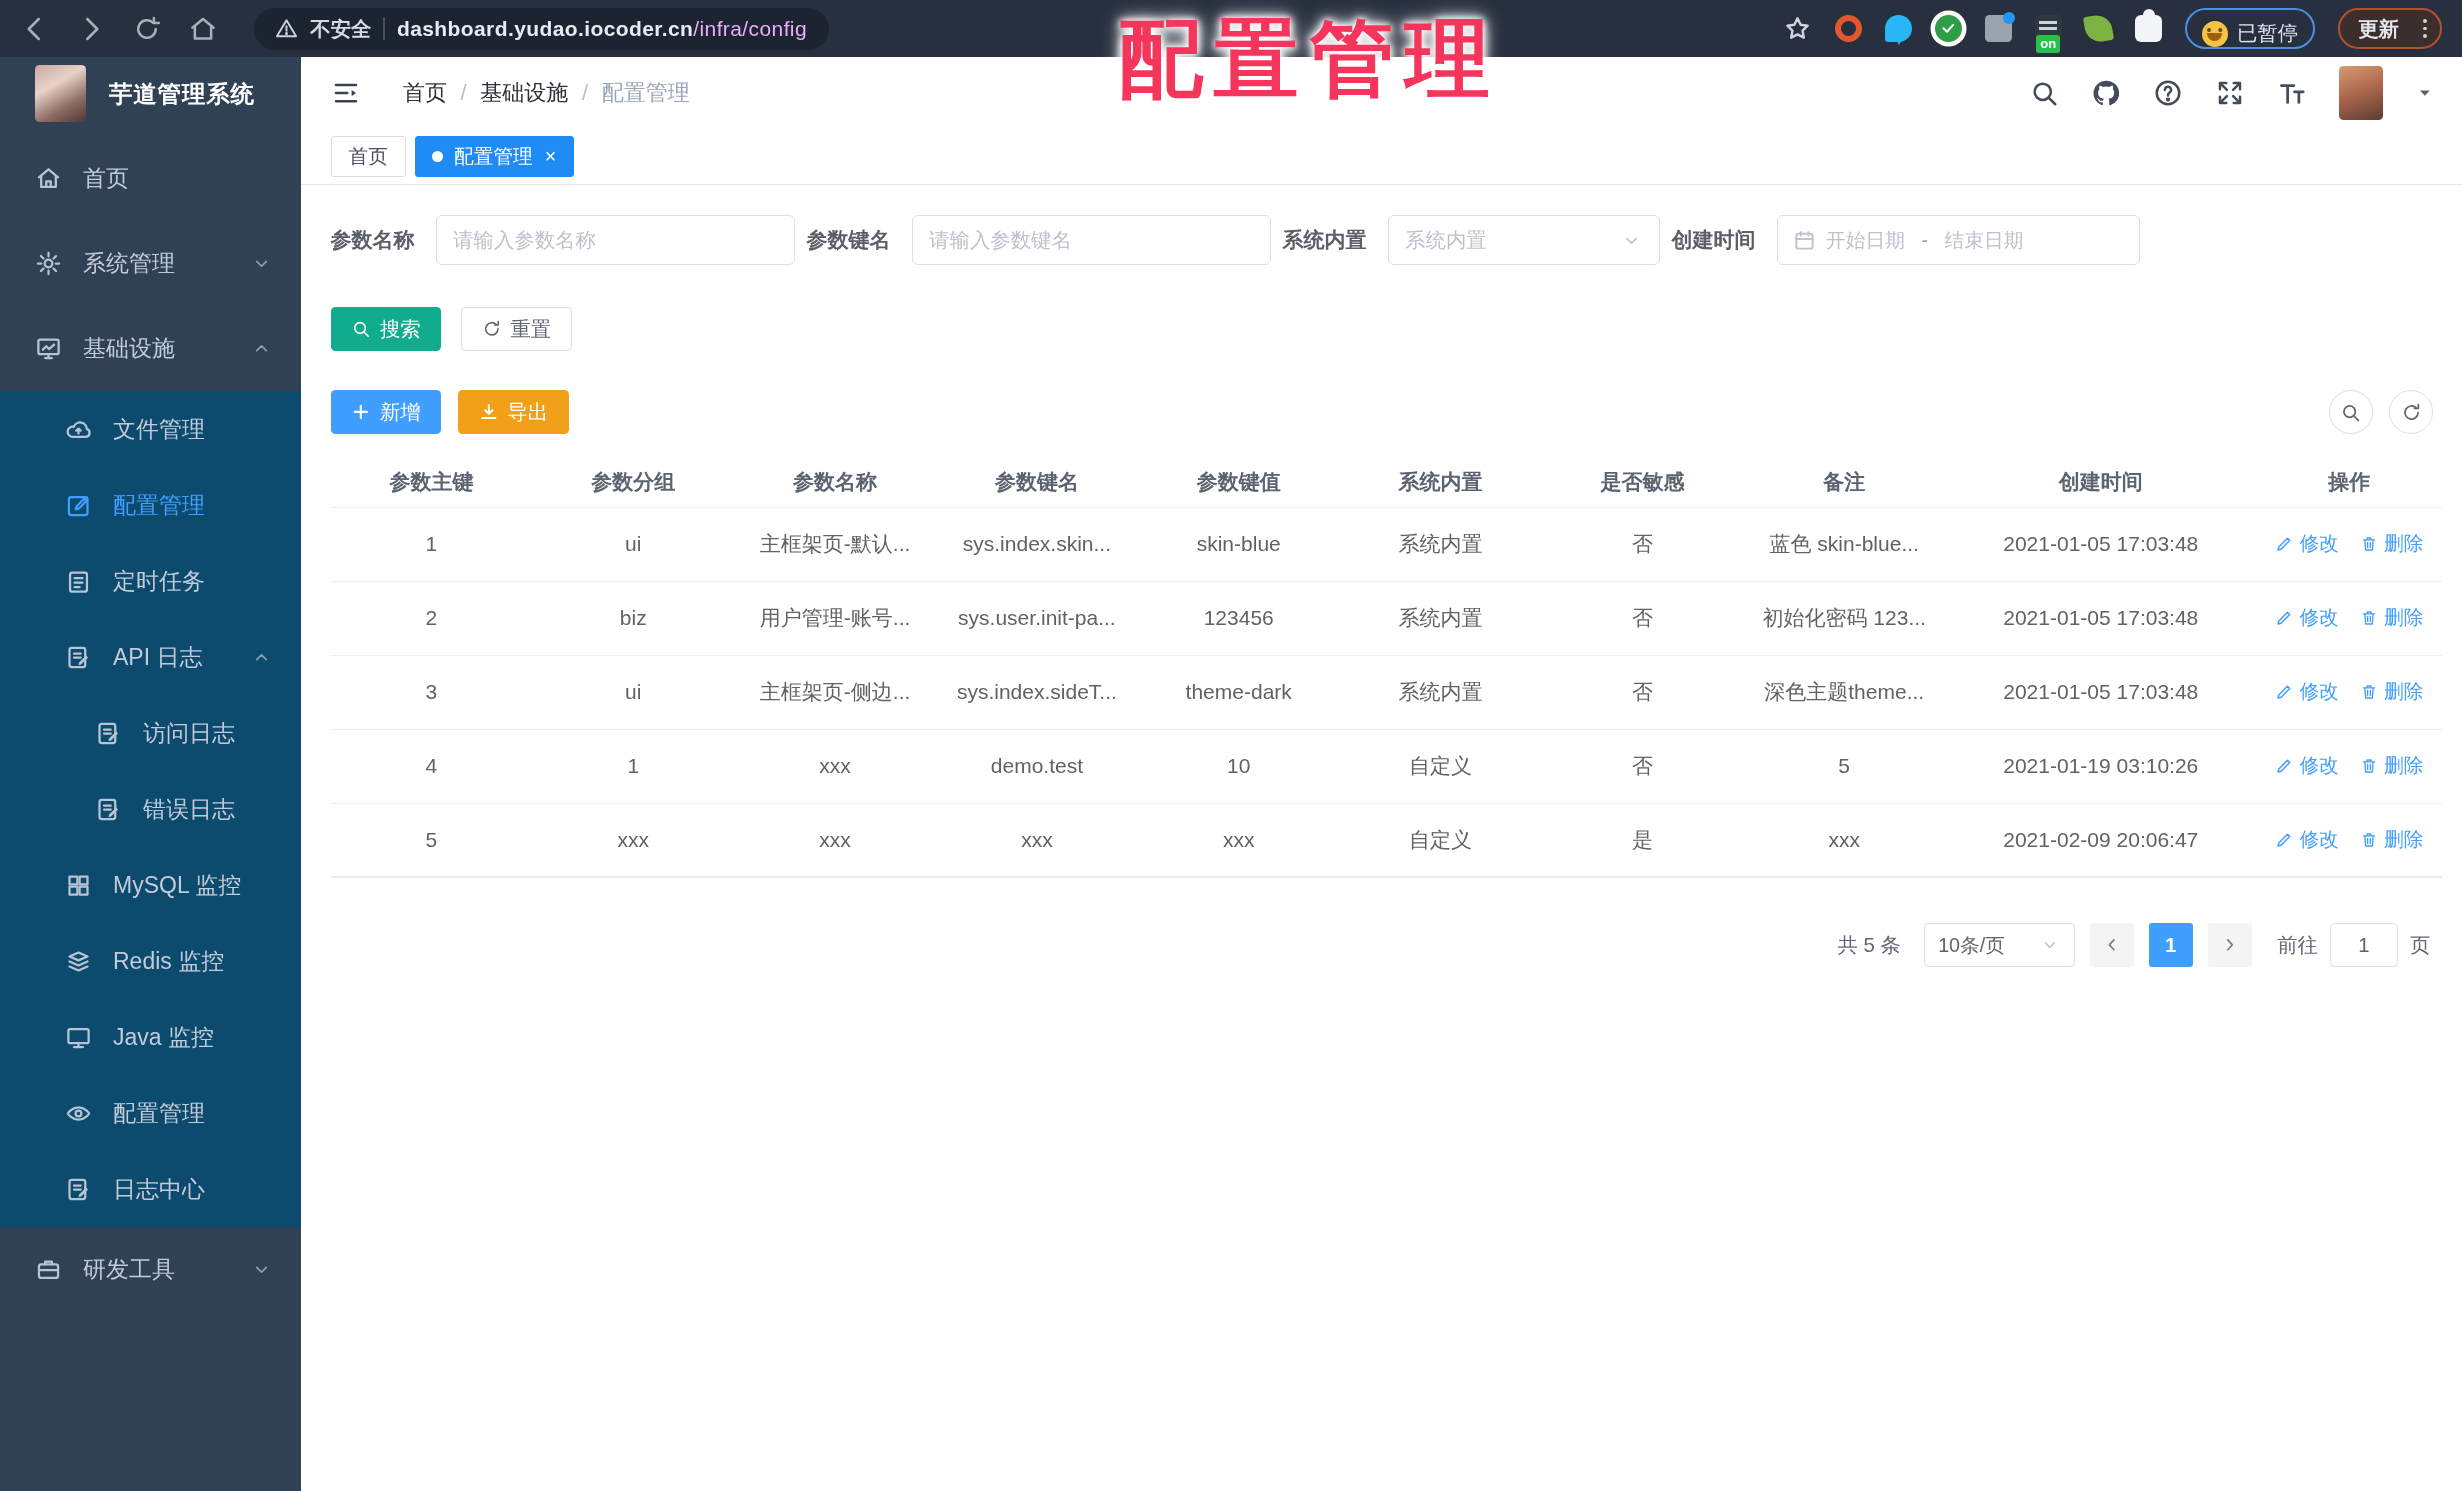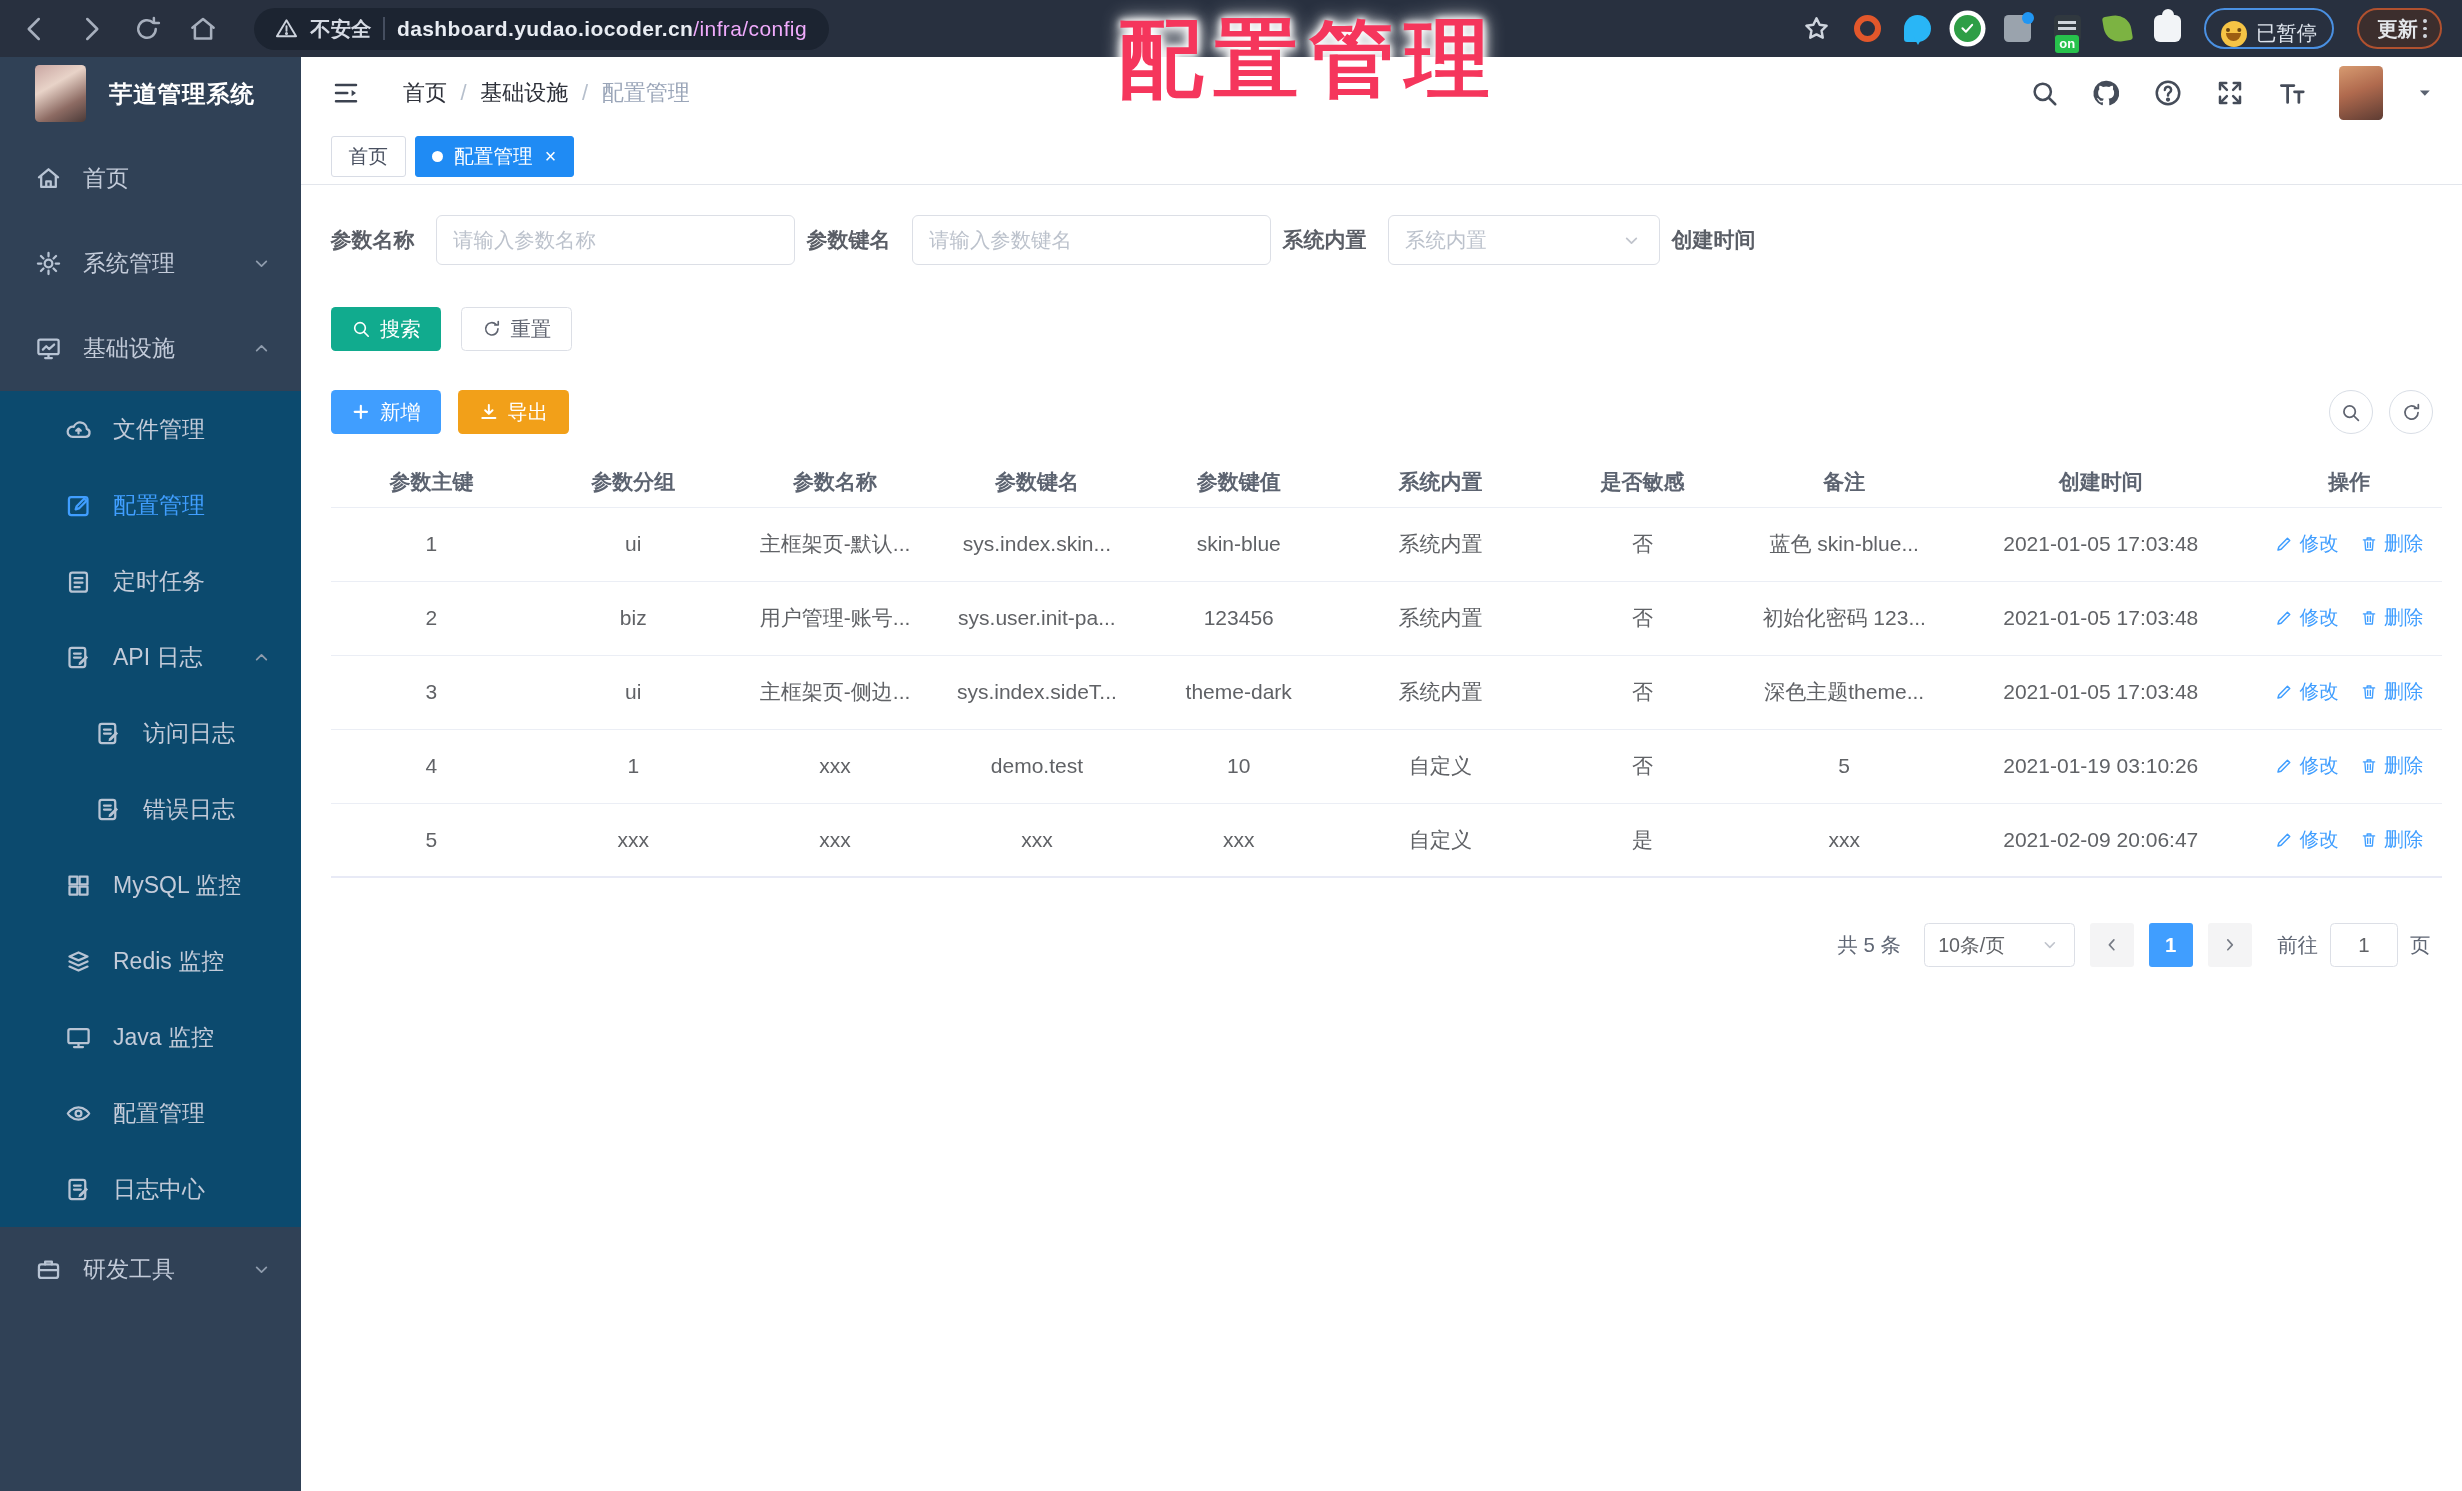--- a/index.html
+++ b/index.html
@@ -47,21 +47,21 @@
   .ext-puzzle::after { content:""; position:absolute; left:7.6px; top:-6px; width:12px; height:12px; border-radius:50%; background:#f2f4f7; }
   .paused-pill {
     height: 41px; border: 2.3px solid #4a90e2; border-radius: 21px; display: flex;
     align-items: flex-end; gap: 9px; padding: 0 15px; color: #dfe5ee; font-size: 20.4px;
   }
   .emoji-face { width: 26px; height: 26px; border-radius: 50%; background: #f6c445; position: relative; flex: none; }
   .emoji-face::before { content:""; position:absolute; left:5.3px; top:6.8px; width:3.8px; height:3.8px; border-radius:50%; background:#6b4613; box-shadow: 11.3px 0 0 #6b4613; }
   .emoji-face::after { content:""; position:absolute; left:5.3px; top:12px; width:15px; height:8.3px; border-radius:0 0 15px 15px; background:#9c5e12; }
   .update-btn {
     height: 41px; border: 2.3px solid #b0512f; border-radius: 20.4px; background: #3c2e2d;
-    display: flex; align-items: center; gap: 5px; padding: 0 13.6px 0 18px;
+    display: flex; align-items: center; gap: 24px; padding: 0 13.6px 0 18px;
     color: #e3e6ea; font-size: 20.4px; font-weight: 700;
   }
   .vdots { display: inline-flex; flex-direction: column; gap: 3.8px; }
   .vdots i { width: 3.8px; height: 3.8px; border-radius: 50%; background: #d0d5dc; }
 
   
   .app { display: flex; height: 1434px; }
   .sidebar { width: 301px; background: #304156; color: #bfcbd9; flex: none; display: flex; flex-direction: column; }
   .logo-row { height: 73px; display: flex; align-items: center; padding-left: 35px; gap: 23px; flex: none; }
   .logo-img { width: 51px; height: 57px; border-radius: 4.5px; flex: none;
@@ -421,20 +421,31 @@
           <span class="f-label">系统内置</span>
           <div class="f-group">
             <div class="f-select">
               <span>系统内置</span>
               <span class="sel-chev"><svg viewBox="0 0 24 24" fill="none" stroke="currentColor" stroke-width="2" stroke-linecap="round" stroke-linejoin="round">
                     <path d="M6.5 9.5 12 15l5.5-5.5"></path>
                   </svg></span>
             </div>
           </div>
           <span class="f-label">创建时间</span>
+          <div class="f-group">
+            <div class="f-range">
+              <span class="cal-ic"><svg viewBox="0 0 24 24" fill="none" stroke="currentColor" stroke-width="2" stroke-linecap="round" stroke-linejoin="round">
+                    <rect x="3.5" y="5" width="17" height="15.5" rx="2"></rect>
+                    <path d="M8 3v4M16 3v4M3.5 10.5h17"></path>
+                  </svg></span>
+              <span class="ph">开始日期</span>
+              <span class="rsep">-</span>
+              <span class="ph">结束日期</span>
+            </div>
+          </div>
         </div>
 
         <div class="btn-row">
           <button class="btn btn-search">
             <span class="b-svg"><svg viewBox="0 0 24 24" fill="none" stroke="currentColor" stroke-width="2" stroke-linecap="round" stroke-linejoin="round">
                   <circle cx="11" cy="11" r="6.5"></circle>
                   <path d="M16 16l5 5"></path>
                 </svg></span>
             <span>搜索</span>
           </button>

